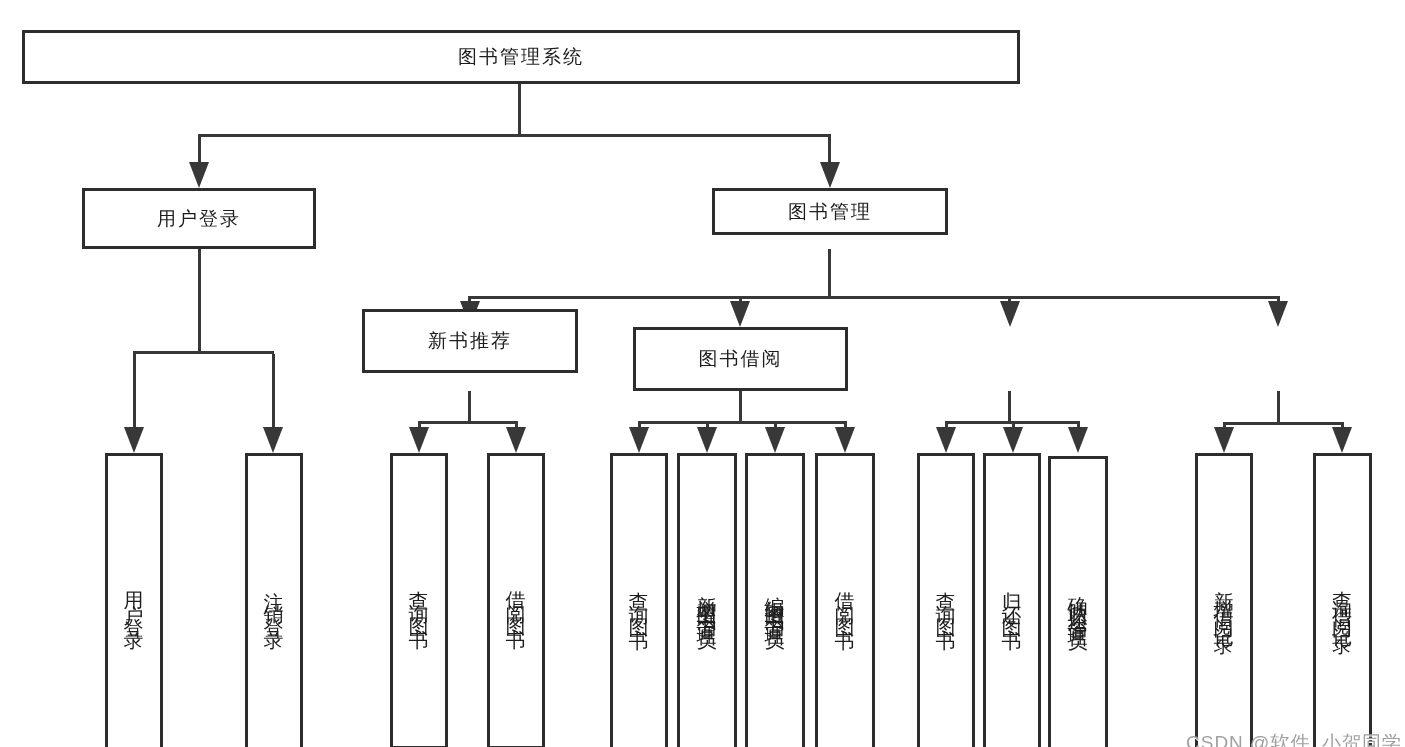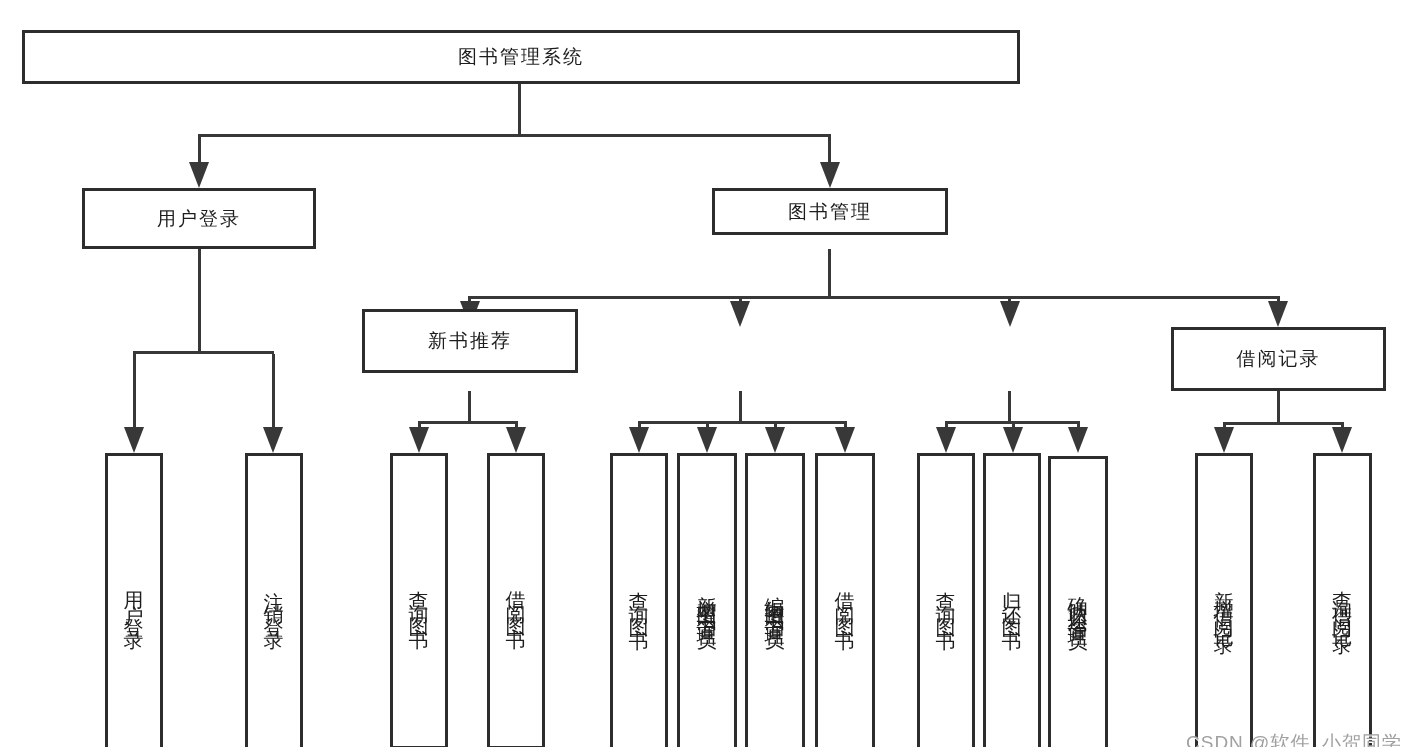--- a/index.html
+++ b/index.html
@@ -106,22 +106,22 @@
   <div class="box" style="left:82px;top:172px;width:234px;height:61px">
     <span>用户登录</span>
   </div>
   <div class="box" style="left:712px;top:172px;width:236px;height:47px">
     <span>图书管理</span>
   </div>
 
   <div class="box" style="left:362px;top:293px;width:216px;height:64px">
     <span>新书推荐</span>
   </div>
-  <div class="box" style="left:1171px;top:311px;width:215px;height:64px">
-    <span>借阅记录</span>
+  <div class="box" style="left:633px;top:311px;width:215px;height:64px">
+    <span>图书借阅</span>
   </div>
 
   <div class="box vbox" style="left:105px;top:437px;width:58px;height:298px">
     <span class="vtext" style="letter-spacing: 13px;">用户登录</span>
   </div>
   <div class="box vbox" style="left:245px;top:437px;width:58px;height:298px">
     <span class="vtext" style="letter-spacing: 13px;">注销登录</span>
   </div>
 
   <div class="box vbox" style="left:390px;top:437px;width:58px;height:296px">

